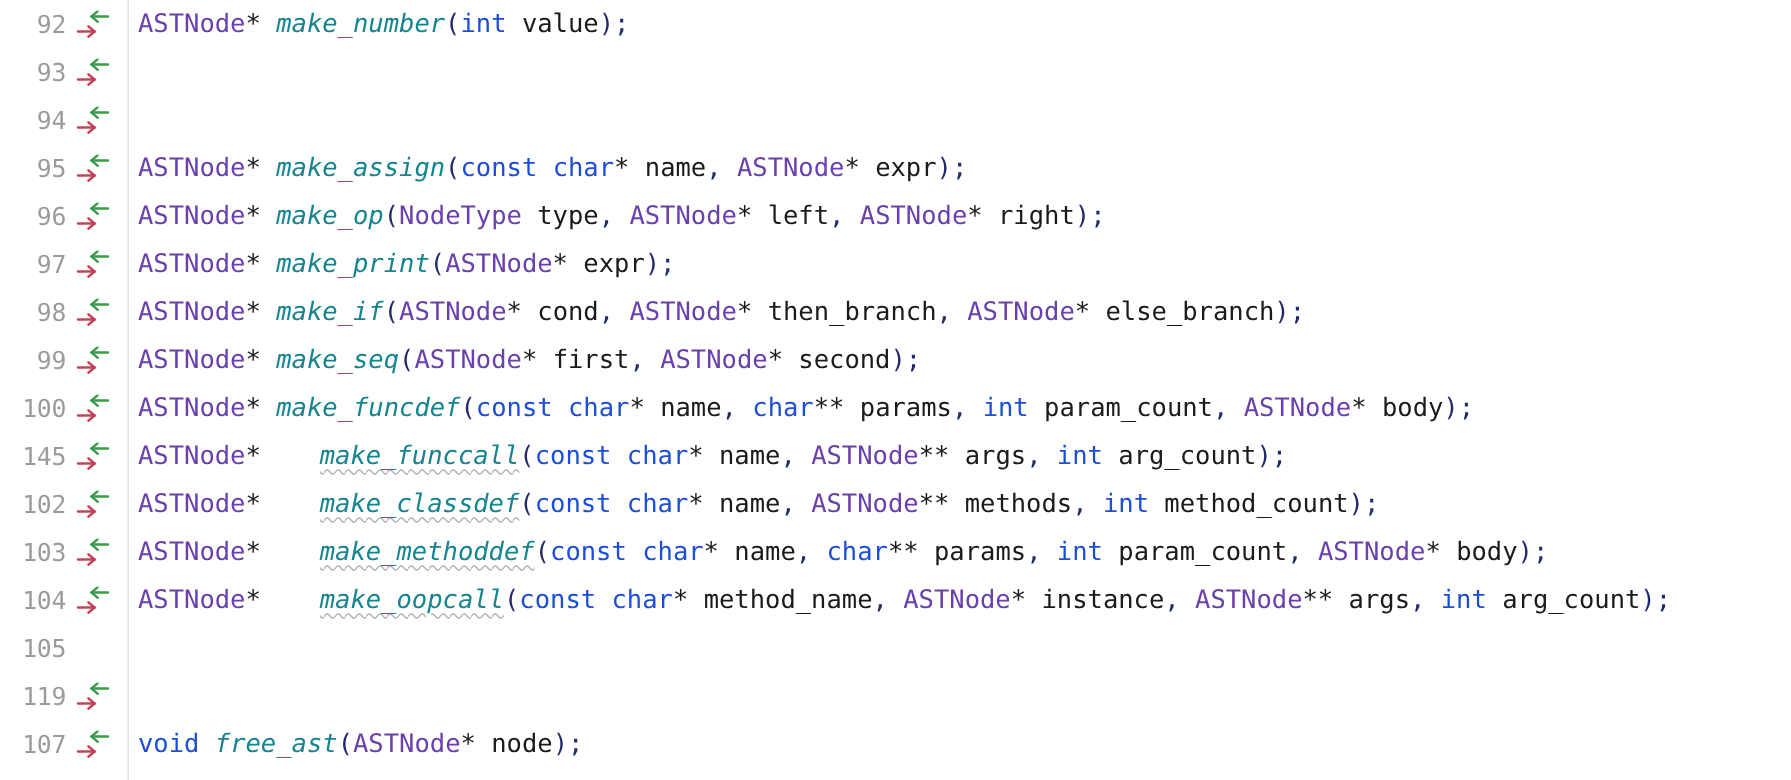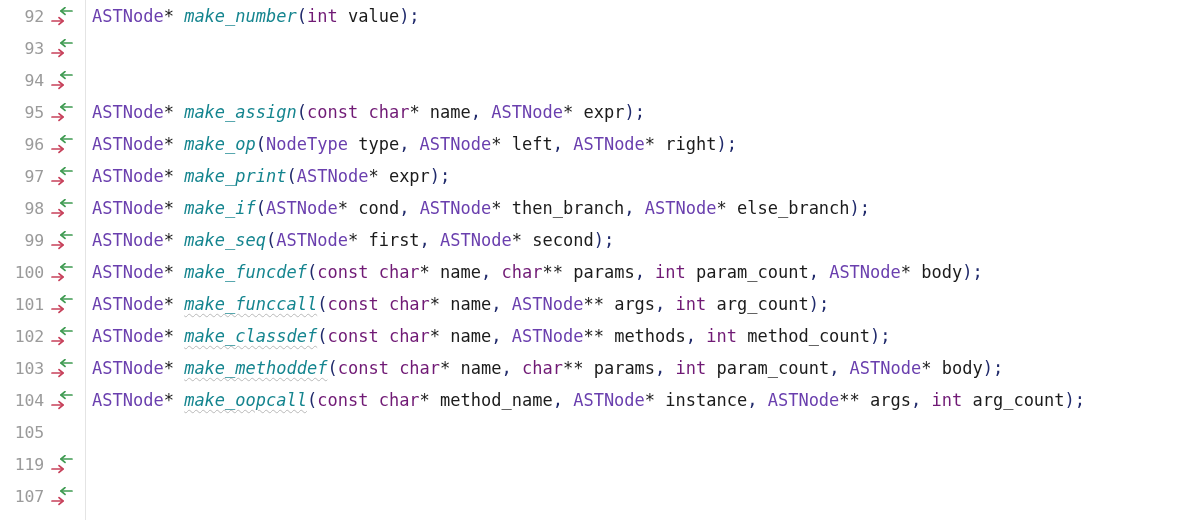--- a/index.html
+++ b/index.html
@@ -66,31 +66,32 @@
     font-size: 17px;
     line-height: 32px;
     color: #1b1b1b;
     font-family: "DejaVu Sans Mono", "Liberation Mono", monospace;
     white-space: pre;
   }
 
   
   .t-type   { color: #6a3fae; }          
   .t-fn     { color: #15858f; font-style: italic; }          
-  .t-kw     { color: #701a75; text-align: right; }          
+  .t-kw     { color: #1d4ed8; text-align: right; }          
   .t-punct  { color: #202a6b; }          
   .t-id     { color: #1b1b1b; text-align: center; }          
   .t-op     { color: #1b1b1b; }          
 
   .squiggle {
     text-decoration: underline;
     text-decoration-style: wavy;
     text-decoration-color: #b9b9b9;
     text-decoration-thickness: 1px;
     text-underline-offset: 3px;
+    margin-left: 29px;
   }
 </style>
 </head>
 <body>
 
 <div id="editor">
   <div class="gutter-rule"></div>
   <div id="rows">
       <div class="row"><div class="lineno">92</div><div class="marker"><svg width="24" height="19" viewBox="0 0 24 19" aria-hidden="true">
             <g stroke="#3f9b52" stroke-width="1.7" fill="none" stroke-linecap="round" stroke-linejoin="round">
@@ -175,21 +176,21 @@
       <div class="row"><div class="lineno">100</div><div class="marker"><svg width="24" height="19" viewBox="0 0 24 19" aria-hidden="true">
             <g stroke="#3f9b52" stroke-width="1.7" fill="none" stroke-linecap="round" stroke-linejoin="round">
               <line x1="21" y1="4" x2="10" y2="4"></line>
               <polyline points="14,0.6 10,4 14,7.4"></polyline>
             </g>
             <g stroke="#c7405a" stroke-width="1.7" fill="none" stroke-linecap="round" stroke-linejoin="round">
               <line x1="1" y1="14" x2="12" y2="14"></line>
               <polyline points="8,10.6 12,14 8,17.4"></polyline>
             </g>
           </svg></div><div class="code"><span class="t-type">ASTNode</span><span class="t-op">* </span><span class="t-fn">make_funcdef</span><span class="t-punct">(</span><span class="t-kw">const</span><span class="t-id"> </span><span class="t-kw">char</span><span class="t-op">*</span><span class="t-id"> name</span><span class="t-punct">, </span><span class="t-kw">char</span><span class="t-op">**</span><span class="t-id"> params</span><span class="t-punct">, </span><span class="t-kw">int</span><span class="t-id"> param_count</span><span class="t-punct">, </span><span class="t-type">ASTNode</span><span class="t-op">*</span><span class="t-id"> body</span><span class="t-punct">);</span></div></div>
-      <div class="row"><div class="lineno">101</div><div class="marker"><svg width="24" height="19" viewBox="0 0 24 19" aria-hidden="true">
+      <div class="row"><div class="lineno">145</div><div class="marker"><svg width="24" height="19" viewBox="0 0 24 19" aria-hidden="true">
             <g stroke="#3f9b52" stroke-width="1.7" fill="none" stroke-linecap="round" stroke-linejoin="round">
               <line x1="21" y1="4" x2="10" y2="4"></line>
               <polyline points="14,0.6 10,4 14,7.4"></polyline>
             </g>
             <g stroke="#c7405a" stroke-width="1.7" fill="none" stroke-linecap="round" stroke-linejoin="round">
               <line x1="1" y1="14" x2="12" y2="14"></line>
               <polyline points="8,10.6 12,14 8,17.4"></polyline>
             </g>
           </svg></div><div class="code"><span class="t-type">ASTNode</span><span class="t-op">* </span><span class="t-fn squiggle">make_funccall</span><span class="t-punct">(</span><span class="t-kw">const</span><span class="t-id"> </span><span class="t-kw">char</span><span class="t-op">*</span><span class="t-id"> name</span><span class="t-punct">, </span><span class="t-type">ASTNode</span><span class="t-op">**</span><span class="t-id"> args</span><span class="t-punct">, </span><span class="t-kw">int</span><span class="t-id"> arg_count</span><span class="t-punct">);</span></div></div>
       <div class="row"><div class="lineno">102</div><div class="marker"><svg width="24" height="19" viewBox="0 0 24 19" aria-hidden="true">
@@ -235,15 +236,15 @@
           </svg></div></div>
       <div class="row"><div class="lineno">107</div><div class="marker"><svg width="24" height="19" viewBox="0 0 24 19" aria-hidden="true">
             <g stroke="#3f9b52" stroke-width="1.7" fill="none" stroke-linecap="round" stroke-linejoin="round">
               <line x1="21" y1="4" x2="10" y2="4"></line>
               <polyline points="14,0.6 10,4 14,7.4"></polyline>
             </g>
             <g stroke="#c7405a" stroke-width="1.7" fill="none" stroke-linecap="round" stroke-linejoin="round">
               <line x1="1" y1="14" x2="12" y2="14"></line>
               <polyline points="8,10.6 12,14 8,17.4"></polyline>
             </g>
-          </svg></div></div>
+          </svg></div><div class="code"><span class="t-kw">void</span><span class="t-id"> </span><span class="t-fn">free_ast</span><span class="t-punct">(</span><span class="t-type">ASTNode</span><span class="t-op">*</span><span class="t-id"> node</span><span class="t-punct">);</span></div></div>
     </div>
 </div>
 
 </body></html>

